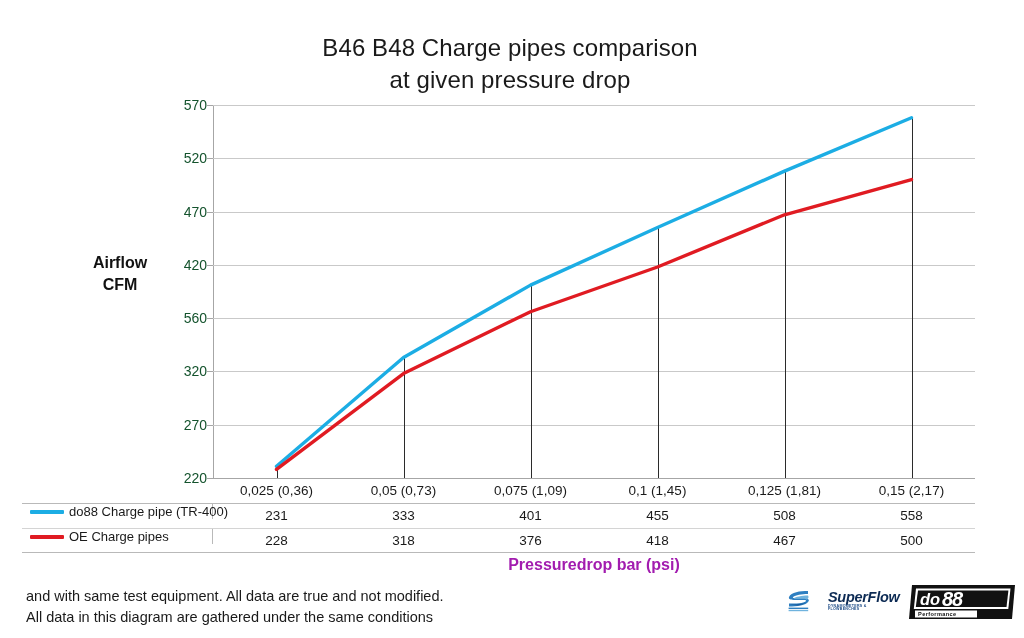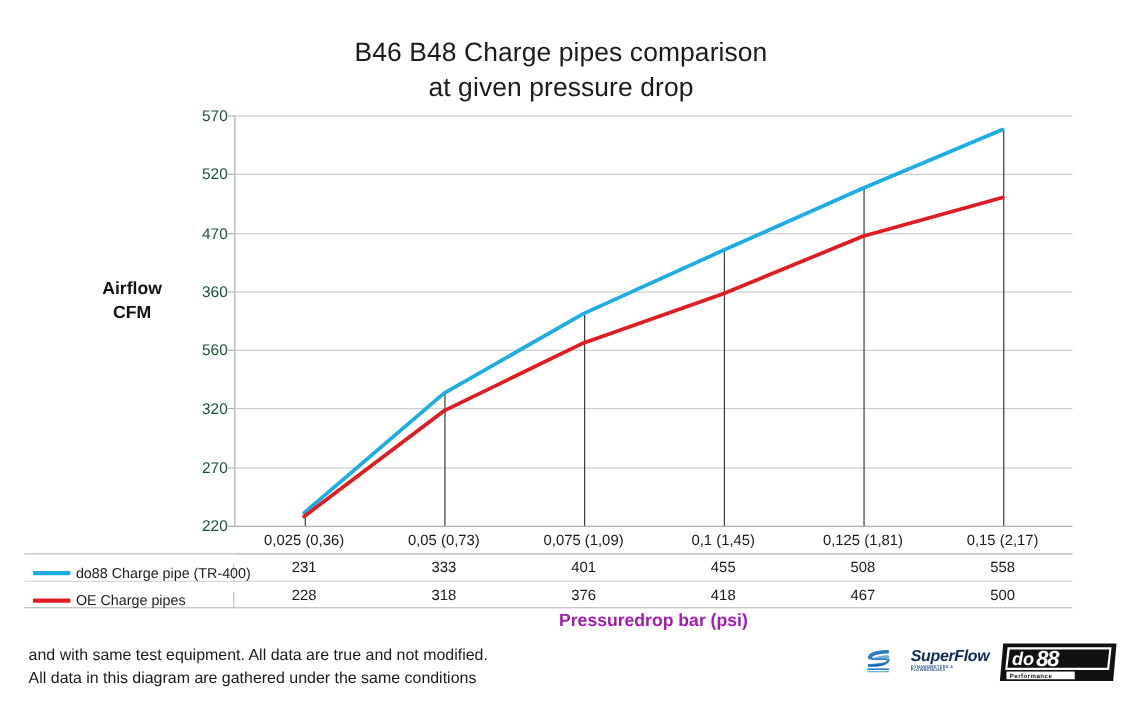--- a/index.html
+++ b/index.html
@@ -62,21 +62,21 @@
   .xcat{
     flex:1 1 0;text-align:center;font-size:13.5px;color:#1a1a1a;
     line-height:24px;
   }
 
   
   .data-table{
     position:absolute;left:22px;top:503px;width:953px;height:48px;
     border-top:1px solid #b9b9b9;border-bottom:1px solid #b9b9b9;
   }
-  .dt-row{display:flex;height:24px;align-items:flex-end;}
+  .dt-row{display:flex;height:24px;align-items:flex-start;}
   .dt-row.first{border-bottom:1px solid #d4d4d4;}
   .dt-legend{
     width:191px;flex:0 0 191px;display:flex;align-items:center;gap:5px;
     border-right:1px solid #b9b9b9;padding-left:8px;box-sizing:border-box;
   }
   .swatch{display:inline-block;width:34px;height:4px;border-radius:1px;flex:0 0 34px;}
   .dt-legend-label{font-size:13px;color:#1a1a1a;white-space:nowrap;}
   .dt-values{flex:1 1 auto;display:flex;}
   .dt-cell{
     flex:1 1 0;text-align:center;font-size:13.5px;color:#1a1a1a;
@@ -126,21 +126,21 @@
 
   <div class="y-axis-title">
     <span>Airflow</span>
     <span>CFM</span>
   </div>
 
   <div class="ylabels-wrap" id="ylabels">
       <div class="ylabel" style="top: -7px;">570</div>
       <div class="ylabel" style="top: 46.2857px;">520</div>
       <div class="ylabel" style="top: 99.5714px;">470</div>
-      <div class="ylabel" style="top: 152.857px;">360</div>
+      <div class="ylabel" style="top: 152.857px;">420</div>
       <div class="ylabel" style="top: 206.143px;">560</div>
       <div class="ylabel" style="top: 259.429px;">320</div>
       <div class="ylabel" style="top: 312.714px;">270</div>
       <div class="ylabel" style="top: 366px;">220</div>
     </div>
 
   <div class="plot-left-axis"></div>
 
   <div class="plot">
     <div id="grid-layer">

